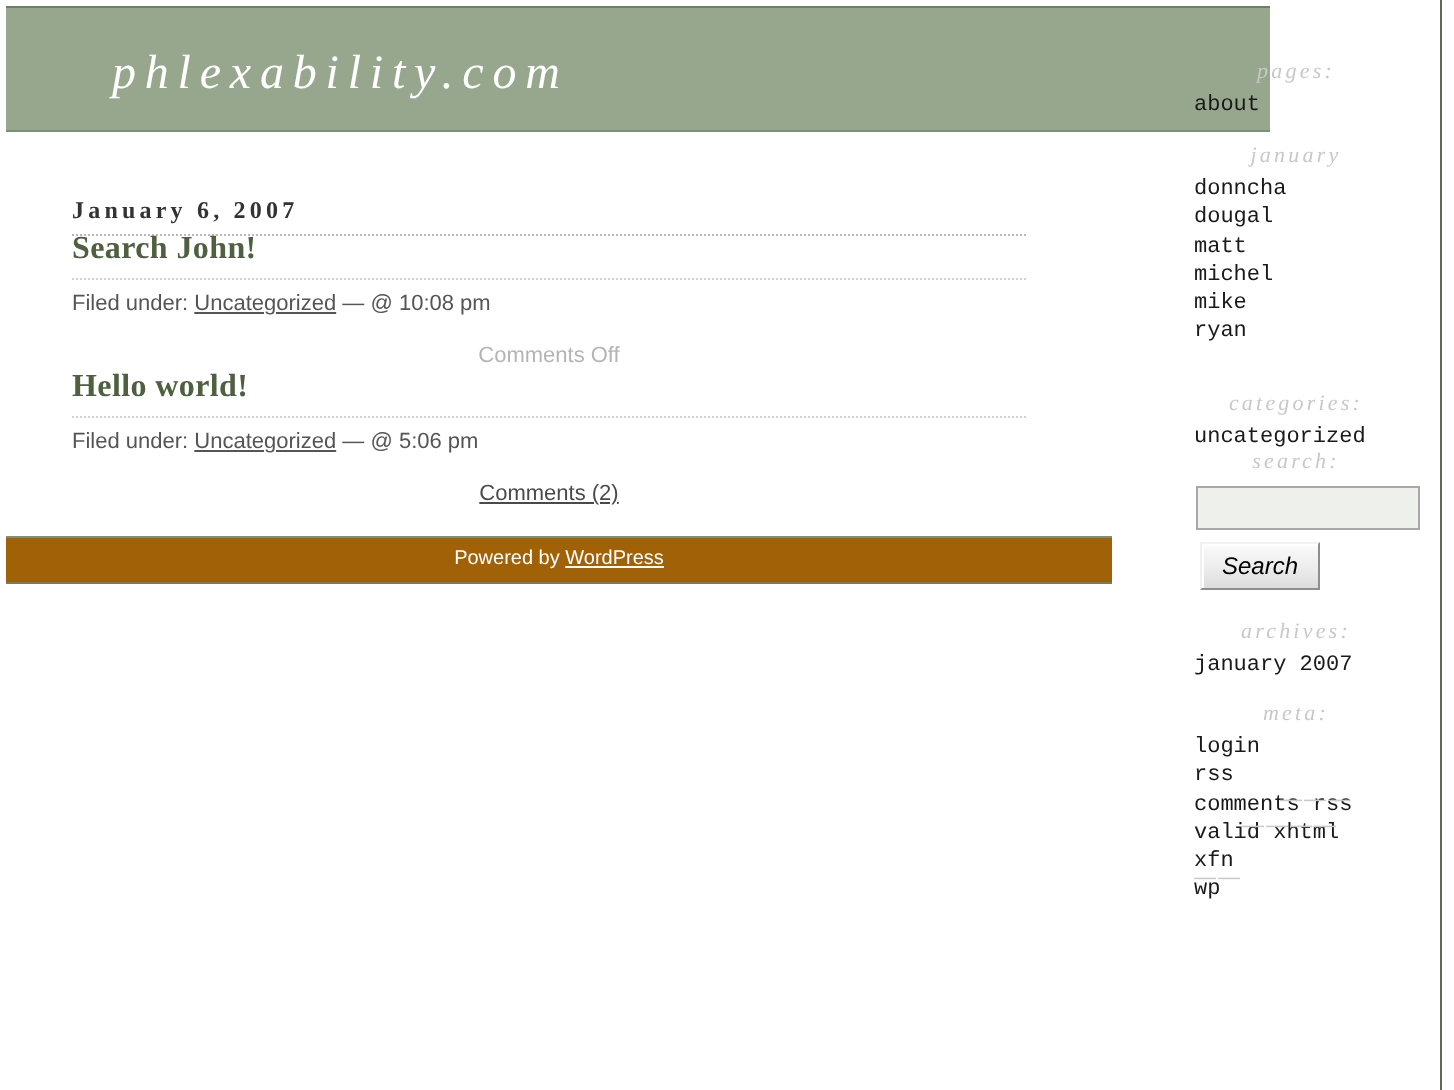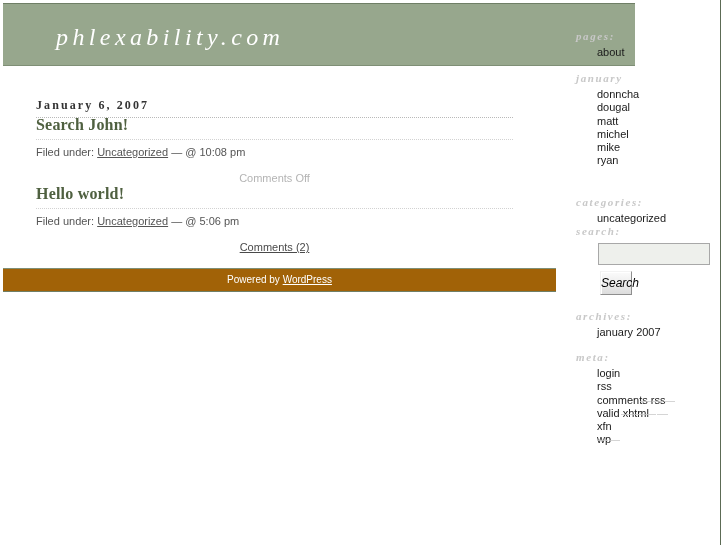--- a/index.html
+++ b/index.html
@@ -155,41 +155,43 @@
   #sidebar {
     position: absolute;
     left: 576px;
     top: 0;
     width: 144px;
   }
   .side-heading {
     margin: 0;
     font-family: "Liberation Serif", serif;
     font-style: italic;
-    font-weight: bold;
+    font-weight: normal;
     font-size: 11px;
     letter-spacing: 1.6px;
     color: #c8c8c8;
     white-space: nowrap;
+    text-align: center;
   }
   .side-list {
     margin: 0;
     padding: 0;
     list-style: none;
   }
   .side-list li {
     font-size: 11px;
     line-height: 13.3px;
     color: #1a1a1a;
     padding-left: 21px;
     white-space: nowrap;
   }
   .side-list li a {
     color: #1a1a1a;
     text-decoration: none;
+    font-family: Liberation Mono, monospace;
   }
 
   .sb-block { position: absolute; left: 0; width: 144px; }
   #sb-pages      { top: 30px; }
   #sb-blogroll   { top: 72px; }
   #sb-categories { top: 196px; }
   #sb-search     { top: 225px; }
   #sb-archives   { top: 310px; }
   #sb-meta       { top: 351px; }
 
@@ -207,21 +209,21 @@
     box-sizing: border-box;
     font-family: "Liberation Sans", sans-serif;
     font-size: 11px;
     color: #222222;
     padding: 2px 3px;
   }
   #search-submit {
     position: absolute;
     left: 24px;
     top: 46px;
-    width: 32px;
+    width: 60px;
     height: 24px;
     background: linear-gradient(to bottom, #fbfbfb 0%, #ececec 55%, #dcdcdc 100%);
     border: 1px solid #8e8e8e;
     border-top-color: #f3f3f3;
     border-left-color: #f0f0f0;
     box-shadow: inset 1px 1px 0 #ffffff;
     box-sizing: border-box;
     font-family: "Liberation Sans", sans-serif;
     font-style: italic;
     font-size: 12px;

